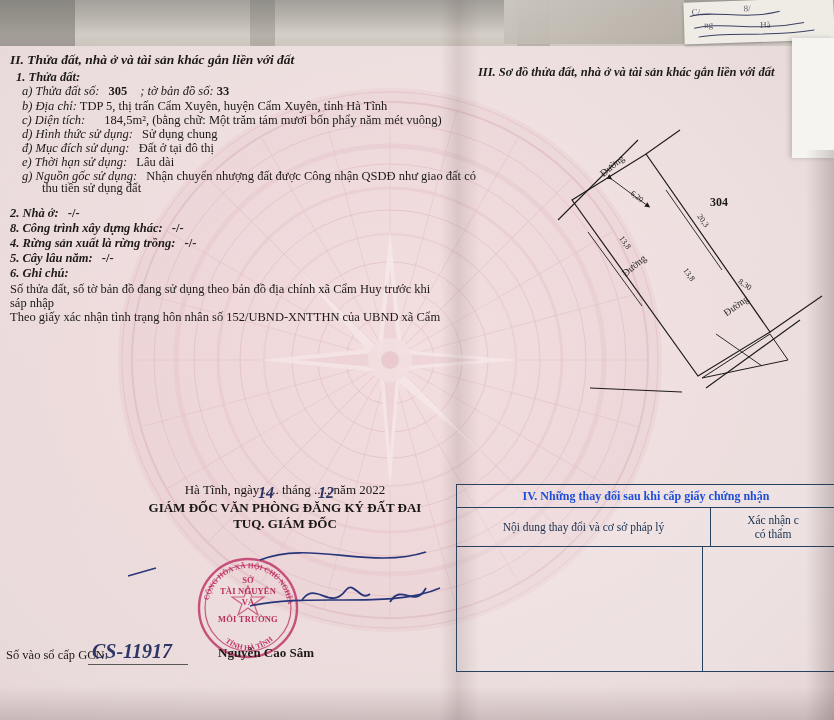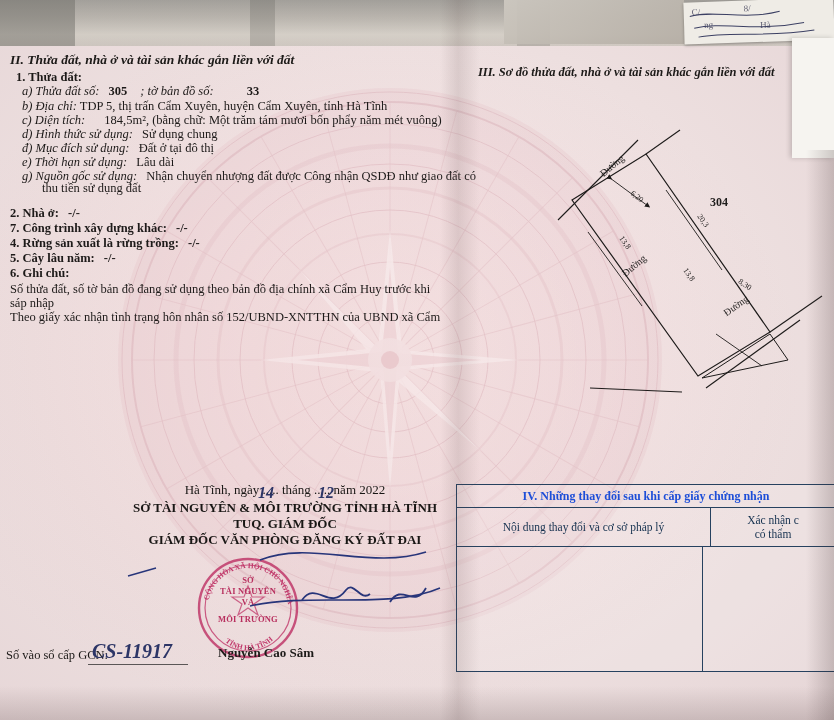--- a/index.html
+++ b/index.html
@@ -95,21 +95,21 @@
   .warm-wash {
     position: absolute;
     left: 0; top: 0; width: 834px; height: 720px;
     background: radial-gradient(ellipse at 42% 52%, rgba(226,170,175,.22) 0%, rgba(226,170,175,.10) 38%, rgba(255,255,255,0) 66%);
     pointer-events: none;
   }
 
   
   .txt { position: absolute; color: #1c1a18; white-space: nowrap; }
   .b  { font-weight: bold; }
-  .i  { }
+  .i  { font-style: italic; }
 
   #sec2-title { left: 10px; top: 52px; font-size: 13.5px; font-weight: bold; font-style: italic; }
   #sec3-title { left: 478px; top: 65px; font-size: 12.5px; font-weight: bold; font-style: italic; }
 
   .line { position: absolute; font-size: 12.5px; color: #1d1a19; }
   .lbl-i { font-style: italic; }
 
   
   .hand {
     font-family: "Liberation Serif", serif;
@@ -276,21 +276,21 @@
   </div>
   <div class="right-white"></div>
 
   <div class="txt" id="sec2-title">II. Thửa đất, nhà ở và tài sản khác gắn liền với đất</div>
   <div class="txt i b" style="left:16px; top:70px; font-size:12.5px;">1. Thửa đất:</div>
 
   <div class="line" style="left:22px; top:84px;">
     <span class="lbl-i">a) Thửa đất số:</span>
     <span class="b" style="margin-left:6px;">305</span>
     <span class="lbl-i" style="margin-left:10px;">; tờ bản đồ số:</span>
-    <span class="b" style="margin-left:30px;">33</span>
+    <span class="b" style="">33</span>
   </div>
 
   <div class="line" style="left:22px; top:99px;">
     <span class="lbl-i">b) Địa chỉ:</span>
     <span style="">TDP 5, thị trấn Cẩm Xuyên, huyện Cẩm Xuyên, tỉnh Hà Tĩnh</span>
   </div>
 
   <div class="line" style="left:22px; top:113px;">
     <span class="lbl-i">c) Diện tích:</span>
     <span style="margin-left:16px;">184,5m², (bằng chữ: Một trăm tám mươi bốn phẩy năm mét vuông)</span>
@@ -317,21 +317,21 @@
   </div>
   <div class="line" style="left:42px; top:181px;text-align:right;">
     <span>thu tiền sử dụng đất</span>
   </div>
 
   <div class="line" style="left:10px; top:206px;">
     <span class="i b">2. Nhà ở:</span>
     <span class="b" style="margin-left:6px;">-/-</span>
   </div>
   <div class="line" style="left:10px; top:221px;">
-    <span class="i b">7. Công trình xây dựng khác:</span>
+    <span class="i b">8. Công trình xây dựng khác:</span>
     <span class="b" style="margin-left:6px;">-/-</span>
   </div>
   <div class="line" style="left:10px; top:236px;">
     <span class="i b">4. Rừng sản xuất là rừng trồng:</span>
     <span class="b" style="margin-left:6px;">-/-</span>
   </div>
   <div class="line" style="left:10px; top:251px;">
     <span class="i b">5. Cây lâu năm:</span>
     <span class="b" style="margin-left:6px;">-/-</span>
   </div>
@@ -383,23 +383,22 @@
 
     <span class="sk-label" style="left:160px; top:72px;  font-size:8px; transform:rotate(38deg);">6,20</span>
     <span class="sk-label" style="left:148px; top:118px; font-size:8px; transform:rotate(55deg);">13,8</span>
     <span class="sk-label" style="left:226px; top:96px;  font-size:8px; transform:rotate(55deg);">20,3</span>
     <span class="sk-label" style="left:212px; top:150px; font-size:8px; transform:rotate(55deg);">13,8</span>
     <span class="sk-label" style="left:268px; top:160px; font-size:8px; transform:rotate(35deg);">8,30</span>
   </div>
 
   <div id="signblock">
     <div class="l" style="margin-bottom:2px;">Hà Tĩnh, ngày ..... tháng ..... năm 2022</div>
-    <div class="l bold">SỞ TÀI NGUYÊN &amp; MÔI TRƯỜNG TỈNH HÀ TĨNH</div>
+    <div class="l bold">GIÁM ĐỐC VĂN PHÒNG ĐĂNG KÝ ĐẤT ĐAI</div>
     <div class="l bold">TUQ. GIÁM ĐỐC</div>
-    <div class="l bold">GIÁM ĐỐC VĂN PHÒNG ĐĂNG KÝ ĐẤT ĐAI</div>
   </div>
   <span class="hand" style="position:absolute; left:258px; top:484px; font-size:16px;">14</span>
   <span class="hand" style="position:absolute; left:318px; top:484px; font-size:16px;">12</span>
 
   <svg class="seal" viewBox="0 0 104 104">
     <circle cx="52" cy="52" r="49" fill="none" stroke="#c0386a" stroke-width="2.4" opacity=".85"></circle>
     <circle cx="52" cy="52" r="43" fill="none" stroke="#c0386a" stroke-width="1.2" opacity=".8"></circle>
     <polygon points="52,30 56,41 68,41 58,48 62,59 52,52 42,59 46,48 36,41 48,41" fill="none" stroke="#c0386a" stroke-width="1.2" opacity=".75"></polygon>
     <path id="arcTop" d="M 12 52 A 40 40 0 0 1 92 52" fill="none"></path>
     <path id="arcBot" d="M 16 58 A 36 36 0 0 0 88 58" fill="none"></path>

